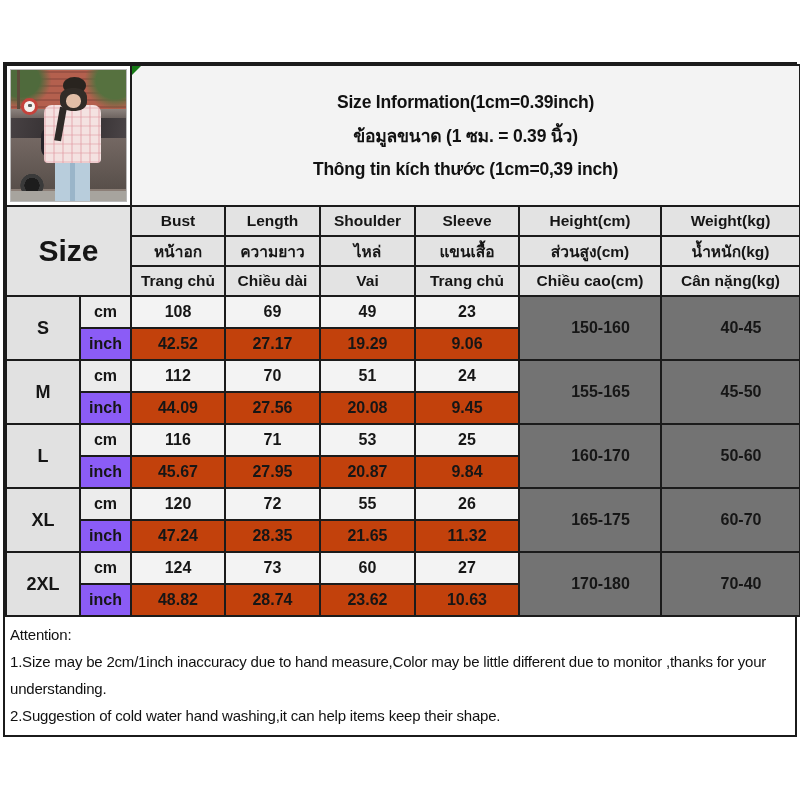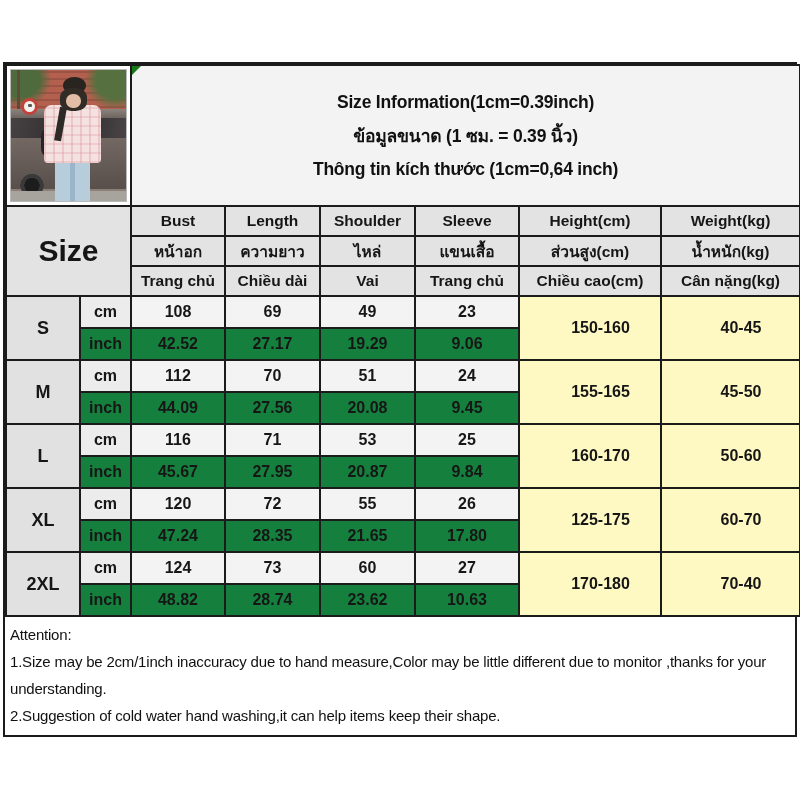--- a/index.html
+++ b/index.html
@@ -22,24 +22,24 @@
   
   td.photo-cell { background:#fff; padding:3px; }
   td.title-cell { background:#f3f3f3; position:relative; }
   .title-lines { display:flex; flex-direction:column; gap:9px; }
   .title-line { font-weight:bold; font-size:17.5px; color:#111; letter-spacing:-0.2px; }
 
   td.size-head { background:#e3e3e3; font-weight:bold; font-size:30px; color:#111;margin-top:32px; }
   td.col-head  { background:#e3e3e3; font-weight:bold; font-size:15.5px; }
   td.size-cell { background:#e1e1e1; font-weight:bold; font-size:18px; }
   td.unit-cm   { background:#ececec; font-weight:bold; font-size:16px; }
-  td.unit-in   { background:#15803d; font-weight:bold; font-size:16px; }
+  td.unit-in   { background:#8b5cf6; font-weight:bold; font-size:16px; }
   td.val-cm    { background:#f3f3f3; font-weight:bold; font-size:16px; }
-  td.val-in    { background:#15803d; font-weight:bold; font-size:16px; }
-  td.range     { background:#fef9c3; font-weight:bold; font-size:16px;padding-left:21px; }
+  td.val-in    { background:#c2410c; font-weight:bold; font-size:16px; }
+  td.range     { background:#737373; font-weight:bold; font-size:16px;padding-left:21px; }
 
   
   .flag { position:absolute; left:0; top:0; width:0; height:0;
           border-top:9px solid #167a16; border-right:9px solid transparent; }
 
   
   .attention { min-height:111px; padding:4px 5px 6px 5px; background:#fff;
                text-align:left; font-size:15px; color:#111; letter-spacing:-0.2px;
                line-height:27px;border-radius:8px; }
 
@@ -119,21 +119,21 @@
             <div class="ph-bun"></div>
             <div class="ph-hair"></div>
             <div class="ph-face"></div>
           </div>
         </td>
         <td class="title-cell" colspan="6">
           <div class="flag"></div>
           <div class="title-lines">
             <div class="title-line">Size Information(1cm=0.39inch)</div>
             <div class="title-line">ข้อมูลขนาด (1 ซม. = 0.39 นิ้ว)</div>
-            <div class="title-line">Thông tin kích thước (1cm=0,64 inch)</div>
+            <div class="title-line">Thông tin kích thước (1cm=0,39 inch)</div>
           </div>
         </td>
       </tr>
 
       <tr class="r-head">
         <td class="size-head" colspan="2" rowspan="3">Size</td>
         <td class="col-head">Bust</td>
         <td class="col-head">Length</td>
         <td class="col-head">Shoulder</td>
         <td class="col-head">Sleeve</td>
@@ -211,29 +211,29 @@
         <td class="val-in">9.84</td>
       </tr>
 
       <tr class="r-data">
         <td class="size-cell" rowspan="2">XL</td>
         <td class="unit-cm">cm</td>
         <td class="val-cm">120</td>
         <td class="val-cm">72</td>
         <td class="val-cm">55</td>
         <td class="val-cm">26</td>
-        <td class="range" rowspan="2">125-175</td>
+        <td class="range" rowspan="2">165-175</td>
         <td class="range" rowspan="2">60-70</td>
       </tr>
       <tr class="r-data">
         <td class="unit-in">inch</td>
         <td class="val-in">47.24</td>
         <td class="val-in">28.35</td>
         <td class="val-in">21.65</td>
-        <td class="val-in">17.80</td>
+        <td class="val-in">11.32</td>
       </tr>
 
       <tr class="r-data">
         <td class="size-cell" rowspan="2">2XL</td>
         <td class="unit-cm">cm</td>
         <td class="val-cm">124</td>
         <td class="val-cm">73</td>
         <td class="val-cm">60</td>
         <td class="val-cm">27</td>
         <td class="range" rowspan="2">170-180</td>

